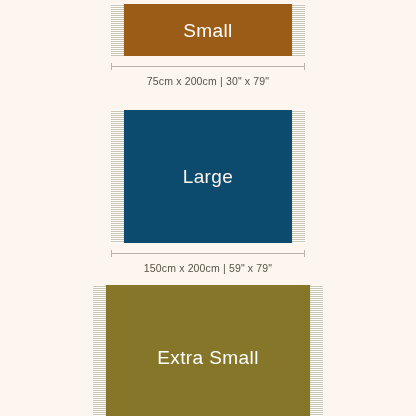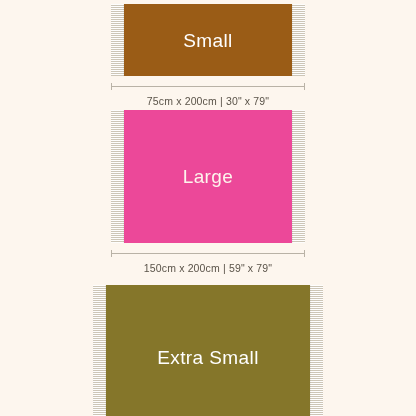--- a/index.html
+++ b/index.html
@@ -100,41 +100,41 @@
     letter-spacing: 0.15px;
     white-space: nowrap;
   }
 </style>
 </head>
 <body>
 
 <div id="stage">
 
   <div class="rug-block" style="top:4px;">
-    <div class="rug-row" style="width:194px; height:72px;text-align:center;">
+    <div class="rug-row" style="width:194px; height:52px;text-align:center;">
       <div class="fringe left"></div>
       <div class="rug-field" style="background:#9a5c16;">
         <span class="rug-label">Small</span>
       </div>
       <div class="fringe right"></div>
     </div>
 
     <div class="measure" style="width:194px;">
       <div class="bar"></div>
       <div class="cap start"></div>
       <div class="cap end"></div>
     </div>
 
     <div class="caption">75cm x 200cm | 30" x 79"</div>
   </div>
 
   <div class="rug-block" style="top:110px;">
     <div class="rug-row" style="width:194px; height:133px;">
       <div class="fringe left"></div>
-      <div class="rug-field" style="background:#ec4899;">
+      <div class="rug-field" style="background:#0c4a6e;">
         <span class="rug-label soft">Large</span>
       </div>
       <div class="fringe right"></div>
     </div>
 
     <div class="measure" style="width:194px;">
       <div class="bar"></div>
       <div class="cap start"></div>
       <div class="cap end"></div>
     </div>

